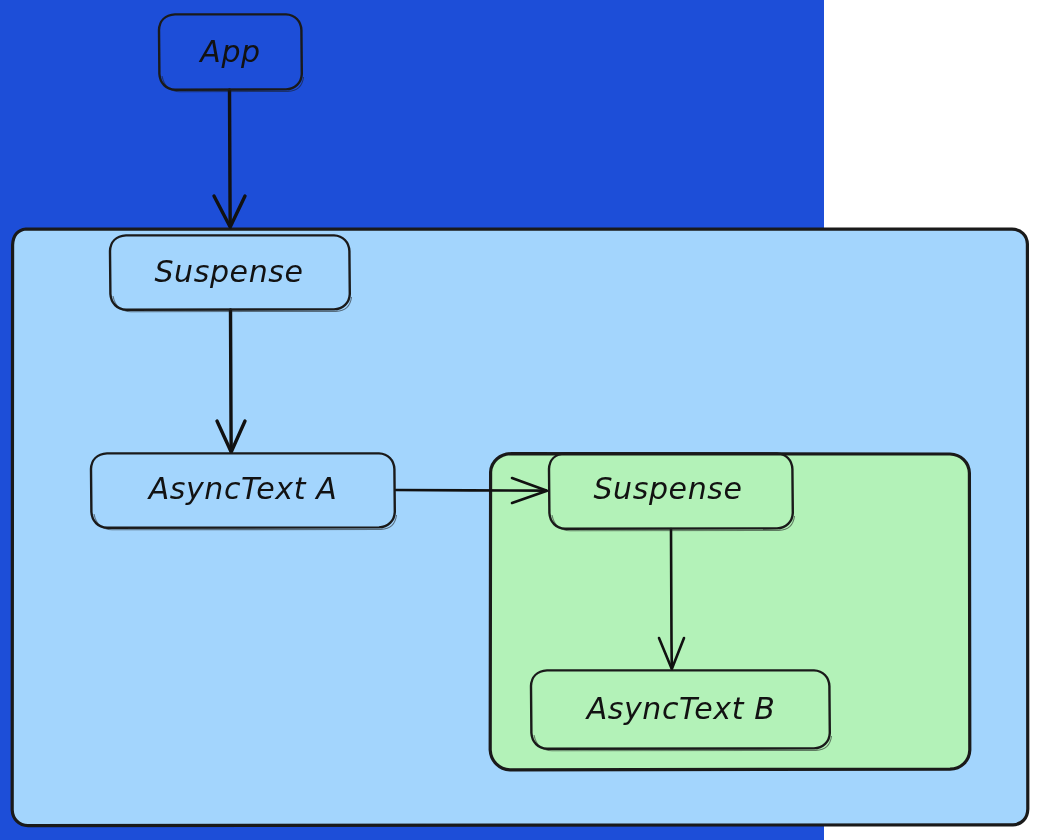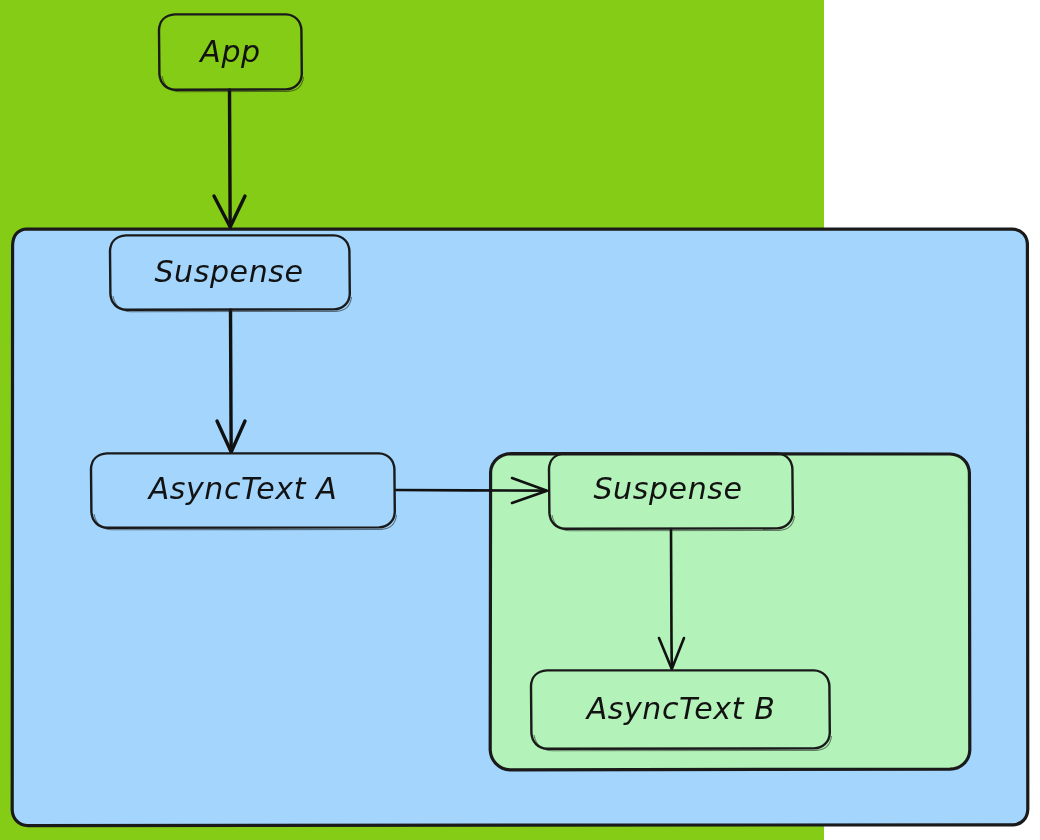--- a/index.html
+++ b/index.html
@@ -10,21 +10,21 @@
   body {
     width: 1040px;
     height: 840px;
     font-family: "DejaVu Sans", sans-serif;
     overflow: hidden;
   }
   #diagram-root {
     position: relative;
     width: 824px;
     height: 840px;
-    background: #84cc16;
+    background: #1d4ed8;
   }
   #diagram-svg {
     position: absolute;
     top: 0;
     left: 0;
     width: 1040px;
     height: 840px;
   }
   .node-label {
     font-family: "DejaVu Sans", sans-serif;

